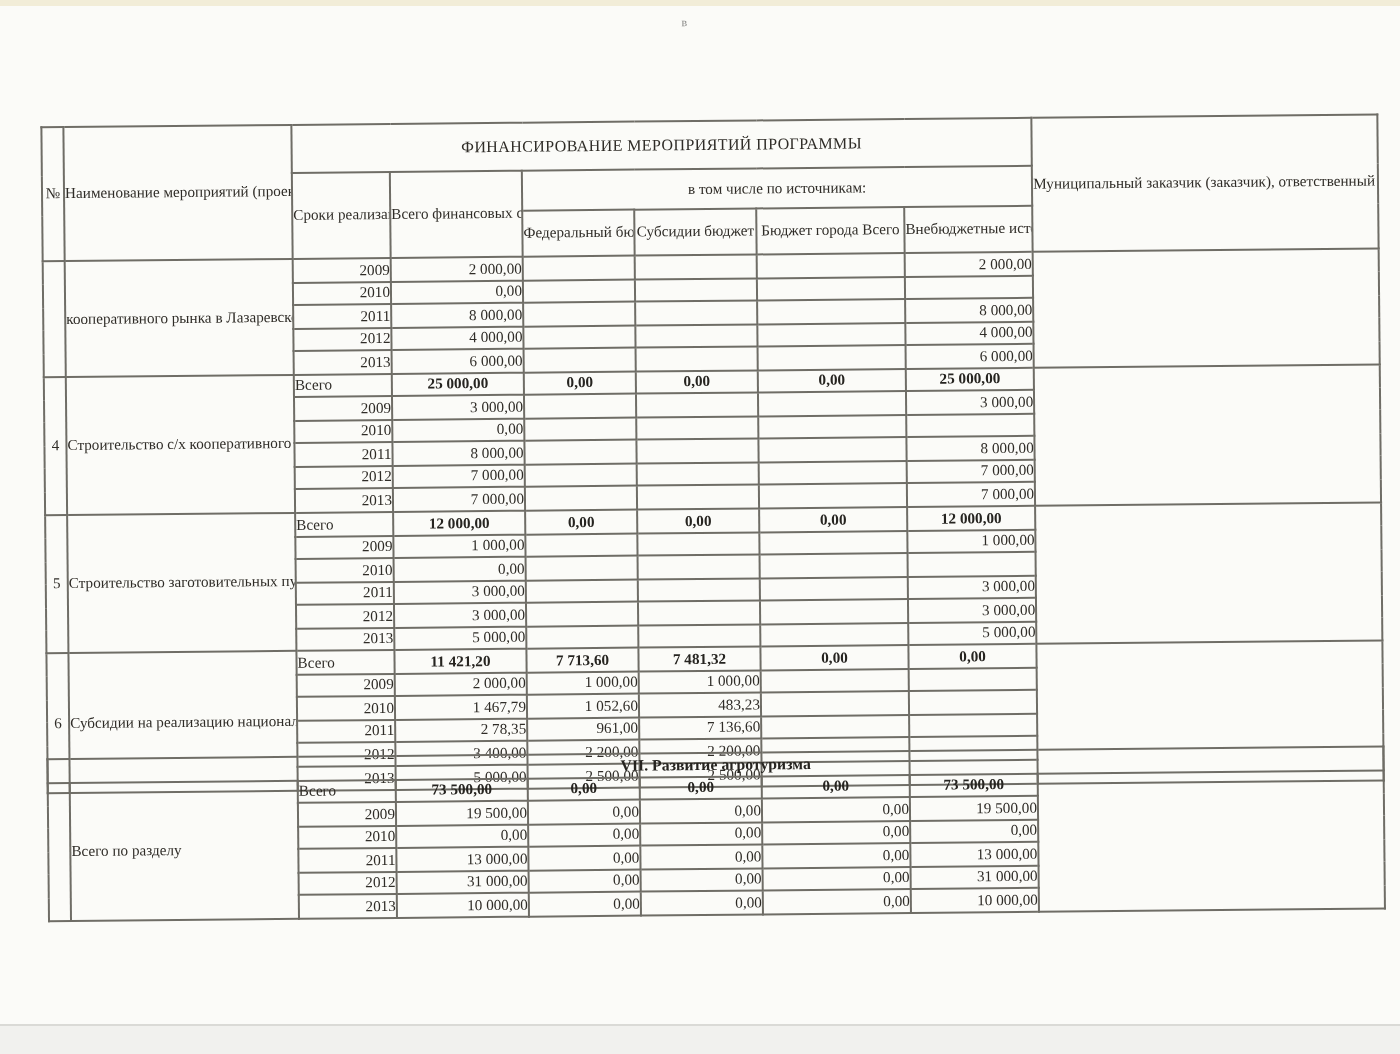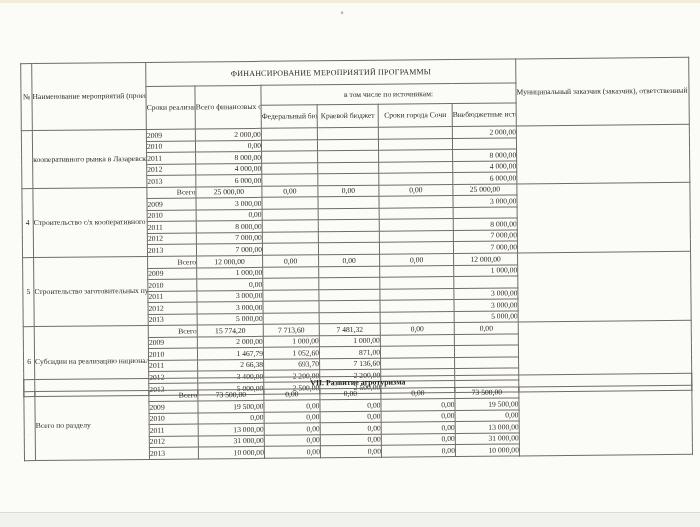--- a/index.html
+++ b/index.html
@@ -27,24 +27,24 @@
   td.h-num{vertical-align:top;}
   td.h-name{text-align:left;padding-left:3px;}
   td.h-fin{vertical-align:middle;font-size:8px;letter-spacing:.2px;}
   td.h-cust{text-align:justify;text-align-last:left;padding:1px 4px;vertical-align:top;}
   td.h-inc{vertical-align:middle;}
 
   
   td.numcol{vertical-align:top;text-align:center;}
   td.namecol{white-space:normal;vertical-align:top;text-align:left;padding:0 2px;line-height:10.5px;}
   td.custcol{background:transparent;}
-  td.period-left{text-align:right;padding-left:3px;}
-  td.period-right{padding-right:2px;}
+  td.period-left{text-align:left;padding-left:3px;}
+  td.period-right{text-align:right;padding-right:2px;}
   td.vr{text-align:right;padding-right:7px;}
-  td.vb{text-align:center;font-weight:normal;color:#262420;}
+  td.vb{text-align:center;font-weight:bold;color:#262420;}
   #main-table tbody td,#totals-table tbody td{height:10.55px;line-height:9.5px;}
 
   td.band{
     text-align:center;font-weight:bold;font-size:7.9px;height:10px;line-height:9px;
     padding-left:118px;color:#262420;
   }
 </style>
 </head>
 <body>
 
@@ -74,22 +74,22 @@
         <td class="h h-fin" colspan="6">ФИНАНСИРОВАНИЕ МЕРОПРИЯТИЙ ПРОГРАММЫ</td>
         <td class="h h-cust" rowspan="3">Муниципальный заказчик (заказчик), ответственный за выполнение мероприятий</td>
       </tr>
       <tr style="height:20px">
         <td class="h" rowspan="2">Сроки реализации</td>
         <td class="h" rowspan="2">Всего финансовых средств, тыс.руб.</td>
         <td class="h h-inc" colspan="4">в том числе по источникам:</td>
       </tr>
       <tr style="height:23px">
         <td class="h">Федеральный бюджет</td>
-        <td class="h">Краевой бюджет</td>
-        <td class="h">Сроки города Сочи</td>
+        <td class="h">Субсидии бюджет</td>
+        <td class="h">Бюджет города Всего</td>
         <td class="h">Внебюджетные источники</td>
       </tr>
     </thead>
     <tbody id="main-body">
         <tr>
           <td rowspan="5" class="numcol"></td>
           <td rowspan="5" class="namecol">кооперативного рынка в Лазаревском районе</td>
           <td class="period-right">2009</td>
           <td class="vr">2 000,00</td>
           <td class="vr"></td>
@@ -229,47 +229,47 @@
           <td class="vr">5 000,00</td>
           <td class="vr"></td>
           <td class="vr"></td>
           <td class="vr"></td>
           <td class="vr">5 000,00</td>
         </tr>
         <tr>
           <td rowspan="6" class="numcol">6</td>
           <td rowspan="6" class="namecol">Субсидии на реализацию национального проекта развитие АПК</td>
           <td class="period-left">Всего</td>
-          <td class="vb">15 774,20</td>
+          <td class="vb">11 421,20</td>
           <td class="vb">7 713,60</td>
           <td class="vb">7 481,32</td>
           <td class="vb">0,00</td>
           <td class="vb">0,00</td>
           <td rowspan="6" class="custcol"></td>
         </tr>
         <tr>
           <td class="period-right">2009</td>
           <td class="vr">2 000,00</td>
           <td class="vr">1 000,00</td>
           <td class="vr">1 000,00</td>
           <td class="vr"></td>
           <td class="vr"></td>
         </tr>
         <tr>
           <td class="period-right">2010</td>
           <td class="vr">1 467,79</td>
           <td class="vr">1 052,60</td>
-          <td class="vr">871,00</td>
-          <td class="vr"></td>
-          <td class="vr"></td>
-        </tr>
-        <tr>
-          <td class="period-right">2011</td>
-          <td class="vr">2 66,38</td>
-          <td class="vr">693,70</td>
+          <td class="vr">483,23</td>
+          <td class="vr"></td>
+          <td class="vr"></td>
+        </tr>
+        <tr>
+          <td class="period-right">2011</td>
+          <td class="vr">2 78,35</td>
+          <td class="vr">961,00</td>
           <td class="vr">7 136,60</td>
           <td class="vr"></td>
           <td class="vr"></td>
         </tr>
         <tr>
           <td class="period-right">2012</td>
           <td class="vr">3 400,00</td>
           <td class="vr">2 200,00</td>
           <td class="vr">2 200,00</td>
           <td class="vr"></td>

